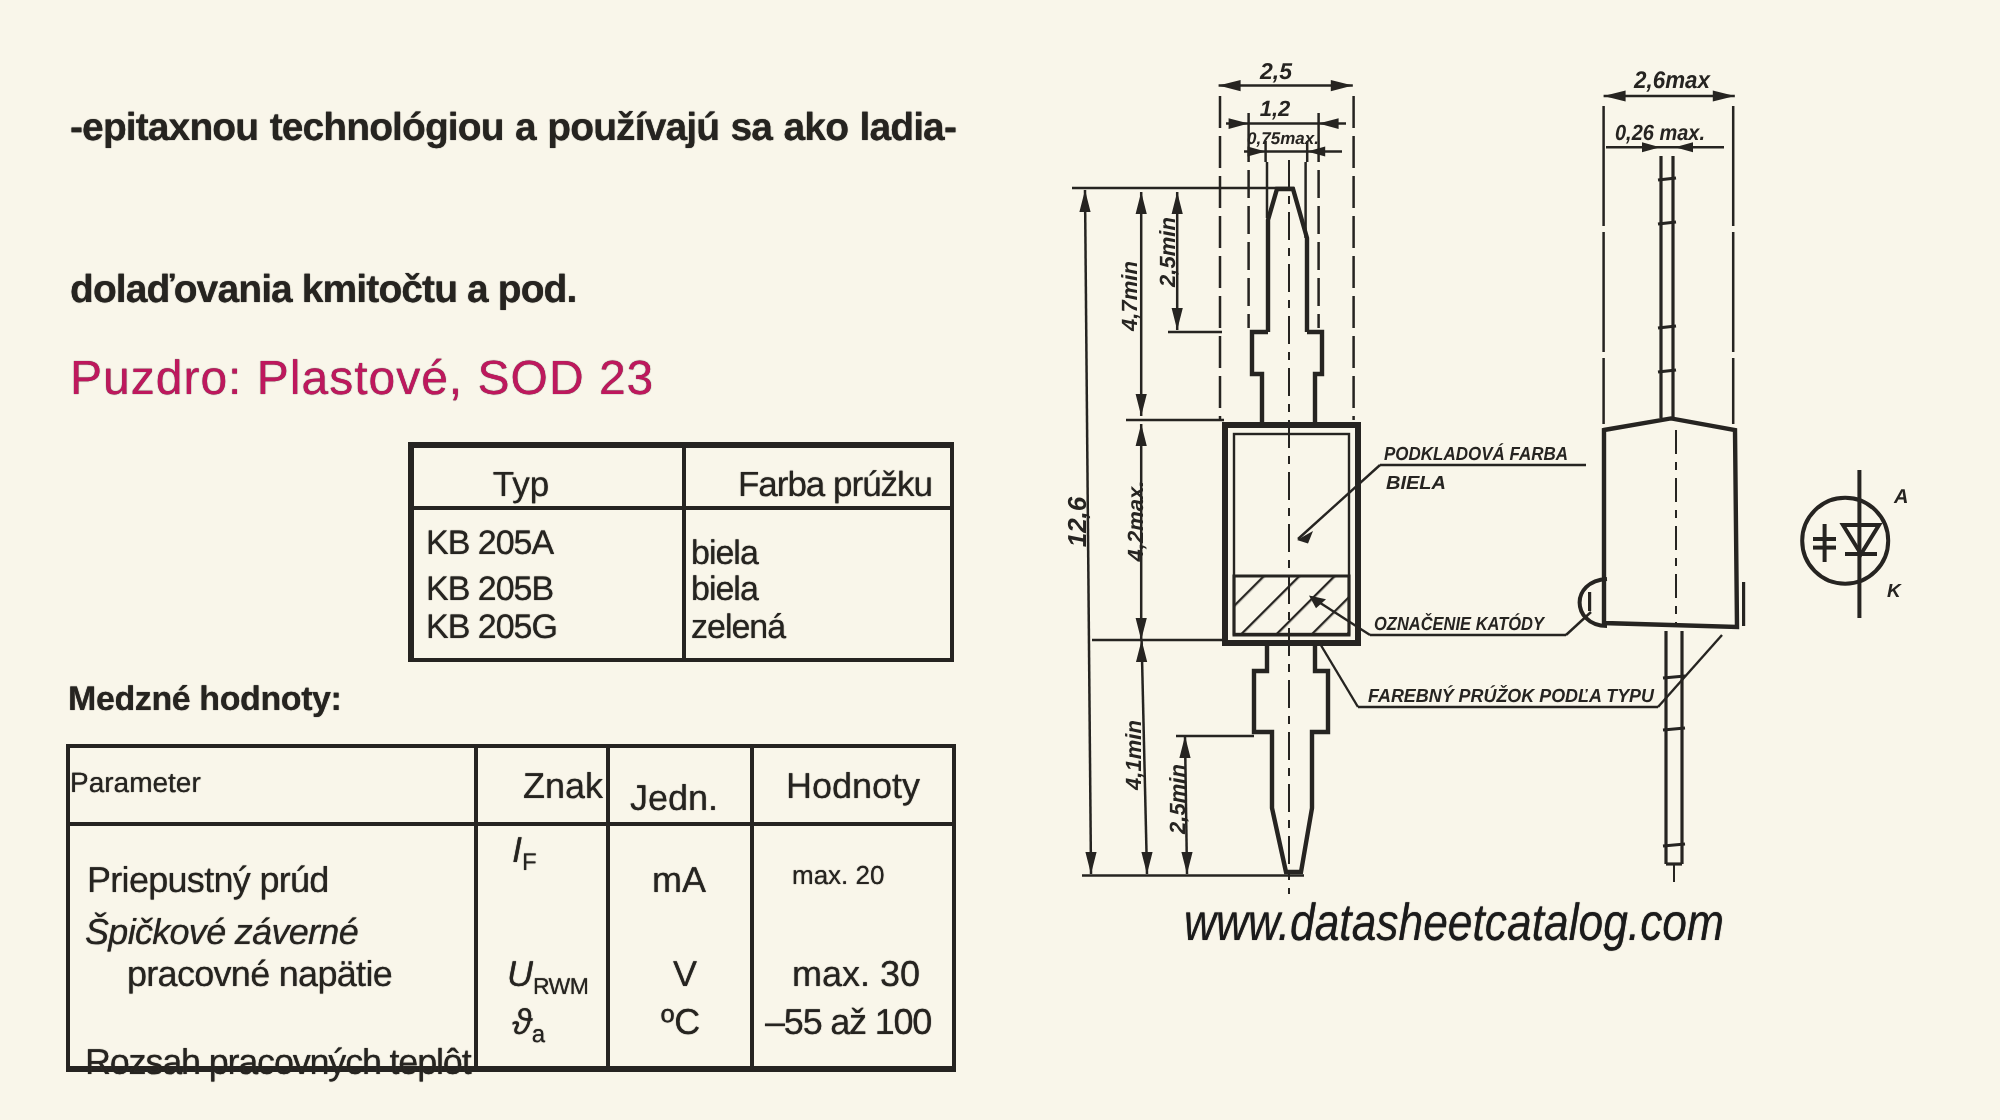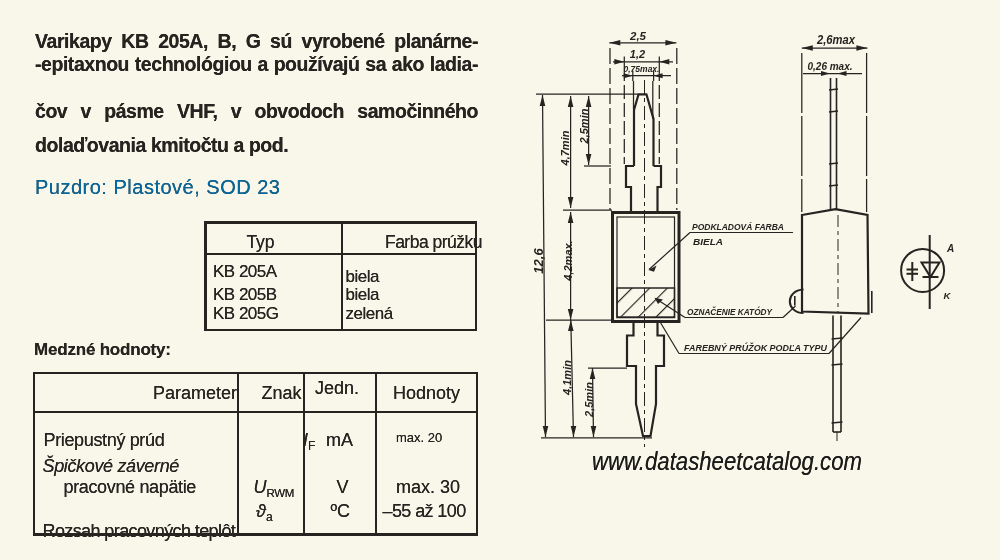--- a/index.html
+++ b/index.html
@@ -8,45 +8,43 @@
   .abs{position:absolute;}
   .jline{position:absolute;left:35px;width:443px;text-align:justify;text-align-last:justify;
          font-weight:bold;font-size:19.5px;letter-spacing:-0.45px;color:#262420;text-shadow:0 0 0.5px #33302c;}
   .t{position:absolute;color:#262420;white-space:nowrap;text-shadow:0 0 0.5px #3a3733;}
   .bar{position:absolute;background:#262421;}
 </style>
 </head>
 <body>
 
 <div class="abs" style="left:0;top:0;width:500px;height:160px;">
-  <div class="jline" style="top:29.5px;">Varikapy KB&nbsp;205A, B, G sú vyrobené planárne-</div>
   <div class="jline" style="top:53px;">-epitaxnou technológiou a používajú sa ako ladia-</div>
-  <div class="jline" style="top:100px;">čov v pásme VHF, v obvodoch samočinného</div>
   <div class="jline" style="top:134px;text-align-last:left;">dolaďovania kmitočtu a pod.</div>
 </div>
 
-<div class="t" style="left:35px;top:176px;font-size:20px;letter-spacing:0.5px;color:#0369a1;">Puzdro: Plastové, SOD&nbsp;23</div>
+<div class="t" style="left:35px;top:176px;font-size:24px;letter-spacing:0.5px;color:#be185d;">Puzdro: Plastové, SOD&nbsp;23</div>
 
 <div class="abs" style="left:200px;top:217px;width:282px;height:118px;">
 
   <div class="bar" style="left:4px;top:4px;width:273px;height:2.5px;"></div>
 
   <div class="bar" style="left:4px;top:111.5px;width:273px;height:2.5px;"></div>
 
   <div class="bar" style="left:4px;top:4px;width:2.5px;height:110px;"></div>
 
   <div class="bar" style="left:274.5px;top:4px;width:2.5px;height:110px;"></div>
 
   <div class="bar" style="left:4px;top:35.5px;width:273px;height:2.2px;"></div>
 
   <div class="bar" style="left:140.5px;top:4px;width:2.2px;height:110px;"></div>
 
   <div class="t" style="left:4.5px;top:14.5px;width:112px;text-align:center;font-size:17.5px;">Typ</div>
 
-  <div class="t" style="left:141.5px;top:14.5px;width:152px;text-align:center;font-size:17.5px;letter-spacing:-0.5px;padding-left:16px;">Farba prúžku</div>
+  <div class="t" style="left:141.5px;top:14.5px;width:152px;text-align:center;font-size:17.5px;letter-spacing:-0.5px;">Farba prúžku</div>
 
   <div class="t" style="left:13px;top:45px;font-size:17px;letter-spacing:-0.5px;">KB&nbsp;205A</div>
   <div class="t" style="left:145.5px;top:49.5px;font-size:17px;letter-spacing:-0.5px;">biela</div>
 
   <div class="t" style="left:13px;top:67.7px;font-size:17px;letter-spacing:-0.5px;">KB&nbsp;205B</div>
   <div class="t" style="left:145.5px;top:67.7px;font-size:17px;letter-spacing:-0.5px;">biela</div>
 
   <div class="t" style="left:13px;top:87.3px;font-size:17px;letter-spacing:-0.5px;">KB&nbsp;205G</div>
   <div class="t" style="left:145.5px;top:87.3px;font-size:17px;letter-spacing:-0.5px;">zelená</div>
 </div>
@@ -64,30 +62,30 @@
   <div class="bar" style="left:447.5px;top:4.5px;width:2.5px;height:164px;"></div>
 
   <div class="bar" style="left:4.5px;top:43.5px;width:445.5px;height:2.2px;"></div>
 
   <div class="bar" style="left:209px;top:4.5px;width:2.2px;height:164px;"></div>
 
   <div class="bar" style="left:274.5px;top:4.5px;width:2.2px;height:164px;"></div>
 
   <div class="bar" style="left:346.8px;top:4.5px;width:2.2px;height:164px;"></div>
 
-  <div class="t" style="left:7px;top:15.6px;width:202px;text-align:right;font-size:18px;">Parameter</div>
+  <div class="t" style="left:7px;top:15.6px;width:202px;text-align:left;font-size:14px;">Parameter</div>
 
   <div class="t" style="left:211px;top:15.6px;width:85px;text-align:center;font-size:18px;">Znak</div>
 
-  <div class="t" style="left:277px;top:11px;width:64px;text-align:center;font-size:18px;">Jedn.</div>
+  <div class="t" style="left:277px;top:22px;width:64px;text-align:center;font-size:18px;">Jedn.</div>
 
   <div class="t" style="left:349px;top:15.6px;width:99px;text-align:center;font-size:18px;">Hodnoty</div>
 
   <div class="t" style="left:15.5px;top:63px;font-size:18px;letter-spacing:-0.35px;">Priepustný prúd</div>
-  <div class="t" style="left:228px;top:63px;font-size:18px;font-style:italic;margin-left:47px;">I<span style="font-size:12px;font-style:normal;vertical-align:-4px;">F</span></div>
+  <div class="t" style="left:228px;top:48px;font-size:18px;font-style:italic;">I<span style="font-size:12px;font-style:normal;vertical-align:-4px;">F</span></div>
   <div class="t" style="left:298px;top:63px;font-size:18px;">mA</div>
   <div class="t" style="left:368px;top:63px;font-size:13px;">max.&nbsp;20</div>
 
   <div class="t" style="left:14.5px;top:89px;font-size:18px;letter-spacing:-0.35px;font-style:italic;">Špičkové záverné</div>
 
   <div class="t" style="left:35.5px;top:110px;font-size:18px;letter-spacing:-0.35px;">pracovné napätie</div>
   <div class="t" style="left:225.5px;top:110px;font-size:18px;font-style:italic;">U<span style="font-size:11.5px;font-style:normal;vertical-align:-4px;letter-spacing:-0.3px;">RWM</span></div>
   <div class="t" style="left:308.5px;top:110px;font-size:18px;">V</div>
   <div class="t" style="left:368px;top:110px;font-size:18px;">max.&nbsp;30</div>
 

